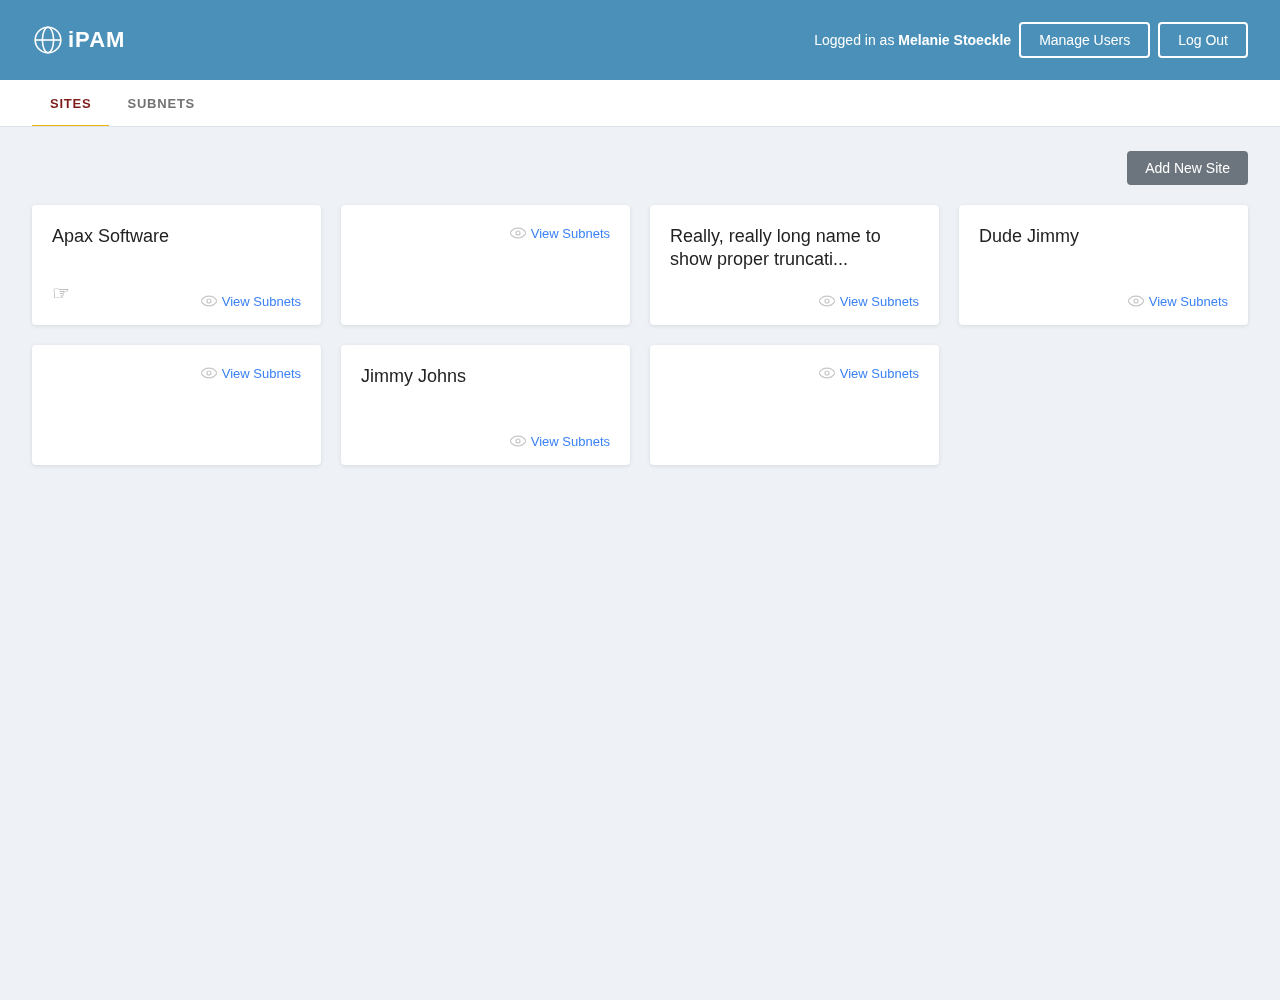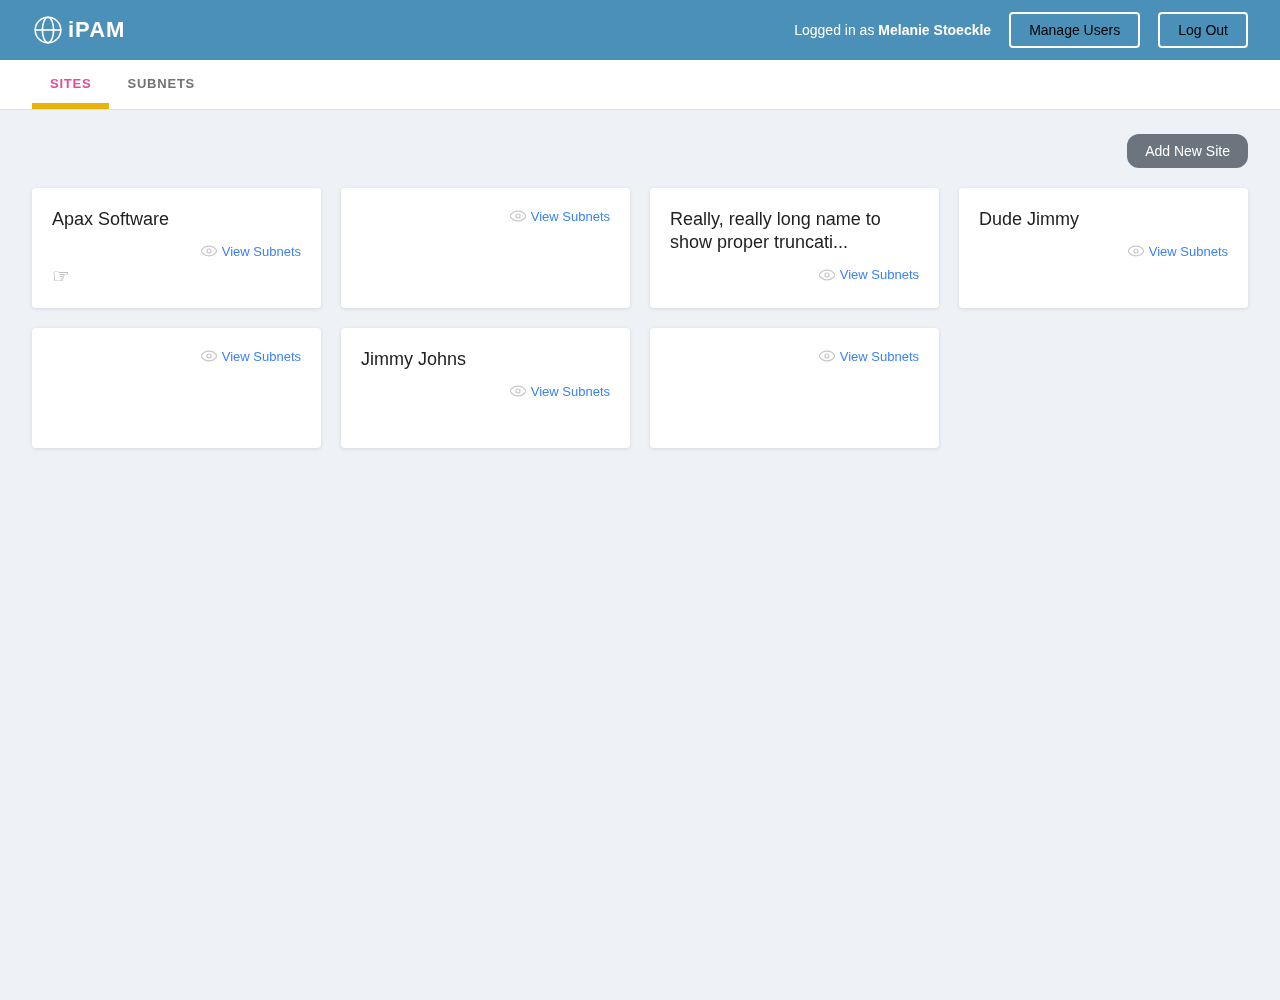--- a/index.html
+++ b/index.html
@@ -2,21 +2,21 @@
 <html><head>
   <meta charset="utf-8">
   <style>
     * { box-sizing: border-box; margin: 0; padding: 0; }
     body { font-family: 'Segoe UI', Arial, sans-serif; background: #eef1f5; }
 
     
     .header {
       background: #4a90b8;
       padding: 0 32px;
-      height: 60px;
+      height: 80px;
       display: flex;
       align-items: center;
       justify-content: space-between;
     }
     .logo {
       display: flex;
       align-items: center;
       gap: 4px;
     }
     .logo-text {
@@ -25,38 +25,39 @@
       font-weight: bold;
       letter-spacing: 1px;
     }
     .logo-icon {
       width: 32px;
       height: 32px;
     }
     .header-right {
       display: flex;
       align-items: center;
-      gap: 18px;
+      gap: 0;
     }
     .logged-in-text {
       color: white;
       font-size: 14px;
     }
     .logged-in-text strong {
       font-weight: bold;
     }
     .header-btn {
       padding: 8px 18px;
       border-radius: 4px;
       border: 2px solid white;
       background: transparent;
-      color: #000000;
+      color: #ffffff;
       font-size: 14px;
       cursor: pointer;
       font-weight: 500;
+      margin-left: 8px;
     }
 
     
     .nav-tabs {
       background: white;
       border-bottom: 1px solid #dde3ea;
       padding: 0 32px;
       display: flex;
       gap: 0;
     }
@@ -64,58 +65,59 @@
       padding: 16px 18px 12px;
       font-size: 13px;
       font-weight: 600;
       letter-spacing: 0.06em;
       color: #737373;
       cursor: pointer;
       border-bottom: 3px solid transparent;
       text-transform: uppercase;
     }
     .nav-tab.active {
-      color: #ec4899;
-      border-bottom: 6px solid #eab308;
+      color: #7f1d1d;
+      border-bottom: 1px solid #eab308;
     }
 
     
     .main {
       padding: 24px 32px;
     }
     .toolbar {
       display: flex;
       justify-content: flex-end;
       margin-bottom: 20px;
     }
     .add-btn {
       background: #6c757d;
       color: white;
       border: none;
-      border-radius: 12px;
+      border-radius: 4px;
       padding: 9px 18px;
       font-size: 14px;
       cursor: pointer;
       font-weight: 500;
     }
 
     
     .cards-grid {
       display: grid;
       grid-template-columns: repeat(4, 1fr);
       gap: 20px;
     }
 
     .site-card {
       background: white;
       border-radius: 4px;
       padding: 20px 20px 16px;
       box-shadow: 0 1px 4px rgba(0,0,0,0.10);
       display: flex;
       flex-direction: column;
+      justify-content: space-between;
       min-height: 120px;
       cursor: pointer;
       position: relative;
     }
 
     .site-card-title {
       font-size: 18px;
       font-weight: 500;
       color: #222;
       line-height: 1.3;

